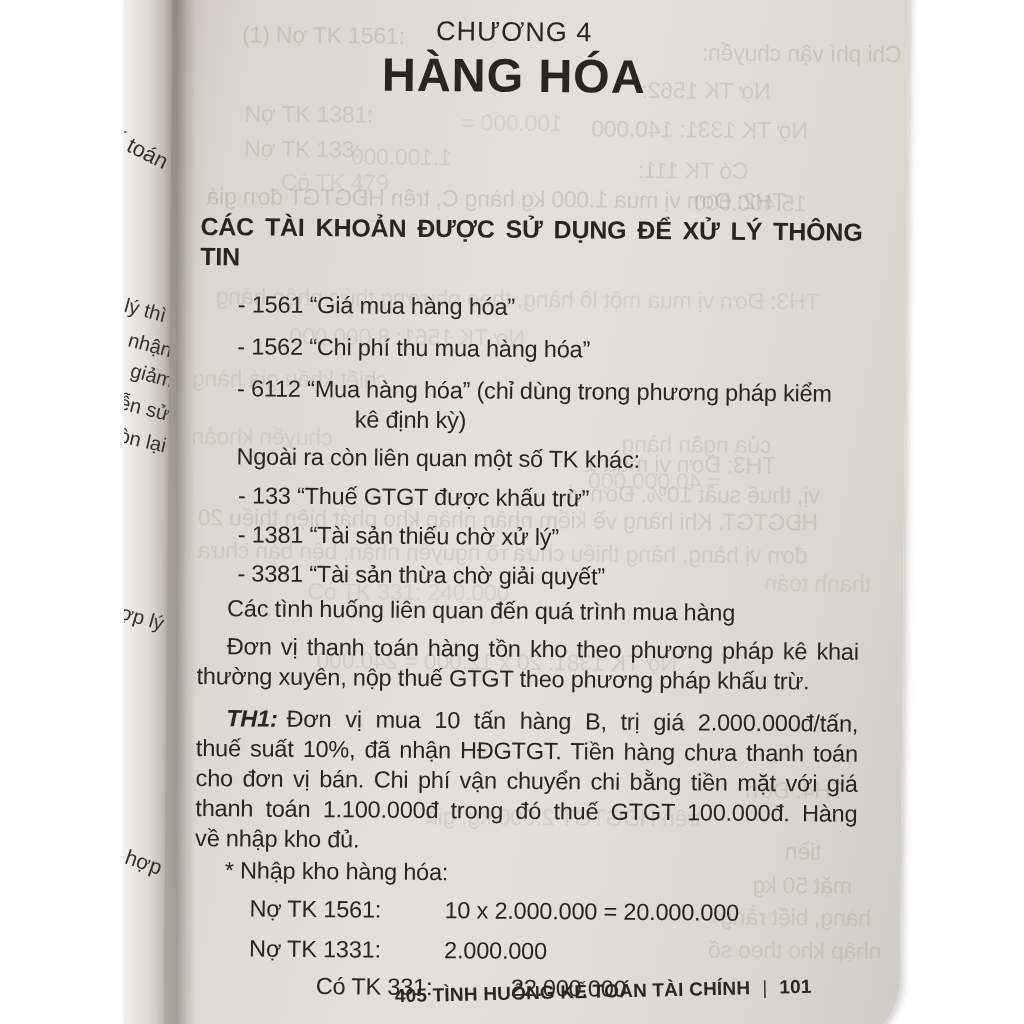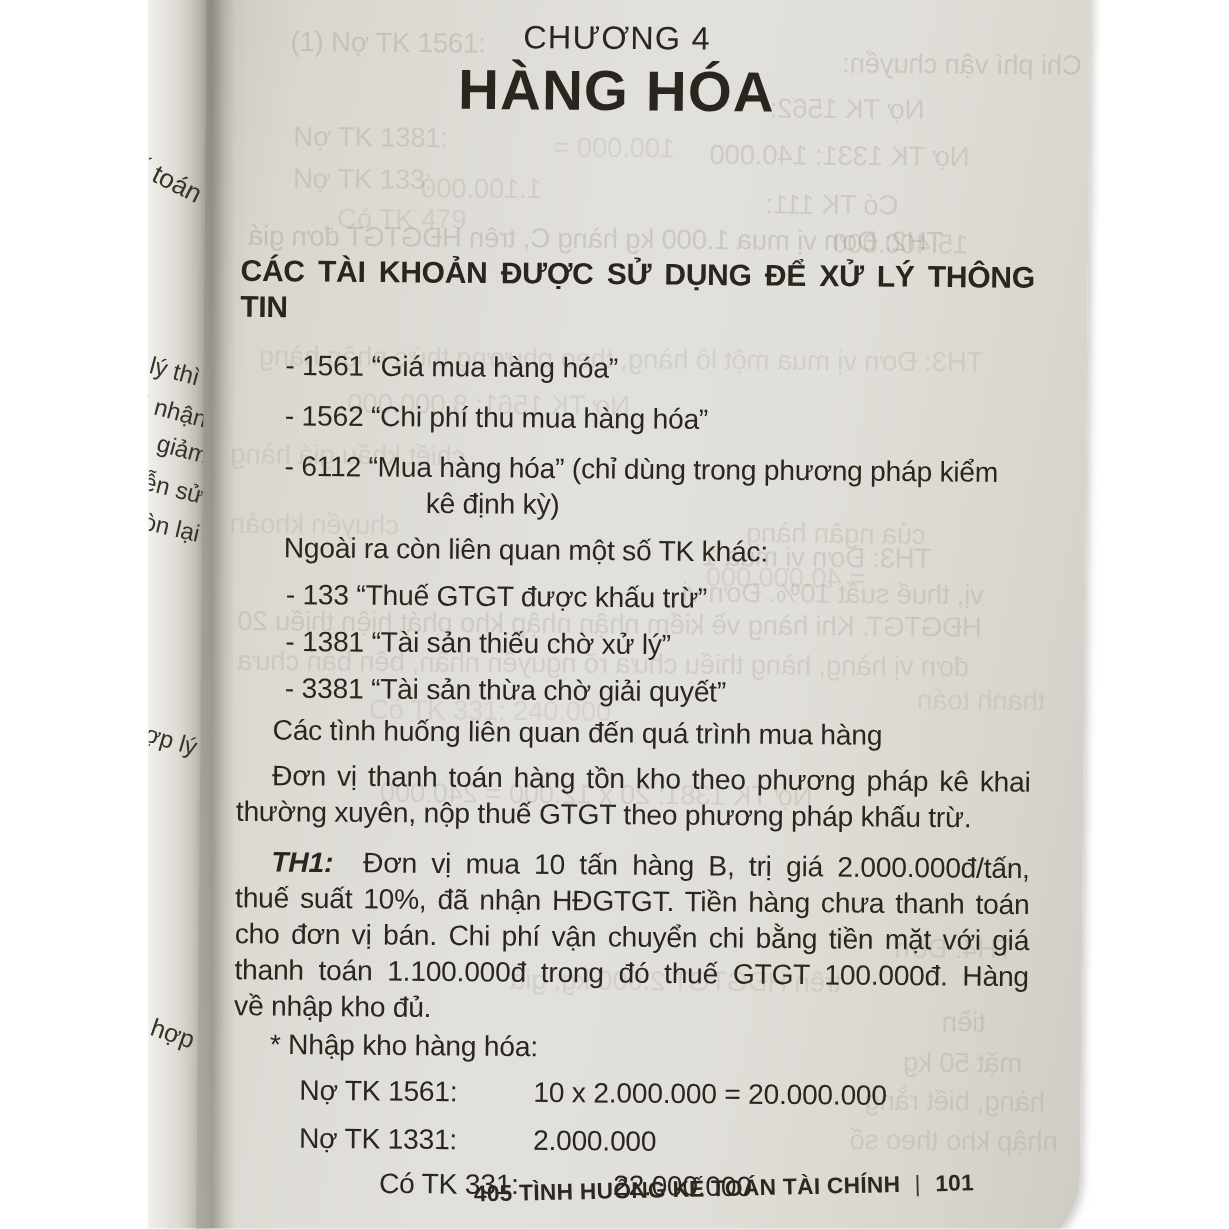--- a/index.html
+++ b/index.html
@@ -54,21 +54,21 @@
   .acc{margin:12px 0 0 38px;}
   .acc.first{margin-top:18px;}
   .acc-wrap{margin:0 0 0 156px;}
   .intro{margin:8px 0 0 38px;}
   .rel{margin:9px 0 0 40px;}
   .sit{margin:5px 0 0 30px;}
   .pline{text-align:justify;text-align-last:justify;}
   .pline.last{text-align-last:left;}
   .ind{text-indent:30px;}
   .mt8{margin-top:8px;} .mt12{margin-top:12px;}
-  .th1-label{font-weight:700;font-style:italic;margin-right:25px;}
+  .th1-label{font-weight:700;font-style:italic;margin-right:9px;}
   .entry{margin:2px 0 0 30px;}
   .jr{display:flex;margin-top:8px;}
   .jr .acct{margin-left:55px;width:195px;}
   .jr.jr2{margin-top:10px;}
   .jr.jr3{margin-top:7px;}
   .jr.jr3 .acct{margin-left:122px;}
   .footer{
     position:absolute;right:88px;bottom:44px;transform:rotate(-1.8deg);
     font-size:19px;font-weight:700;color:#2b2822;letter-spacing:0.2px;white-space:nowrap;
   }

